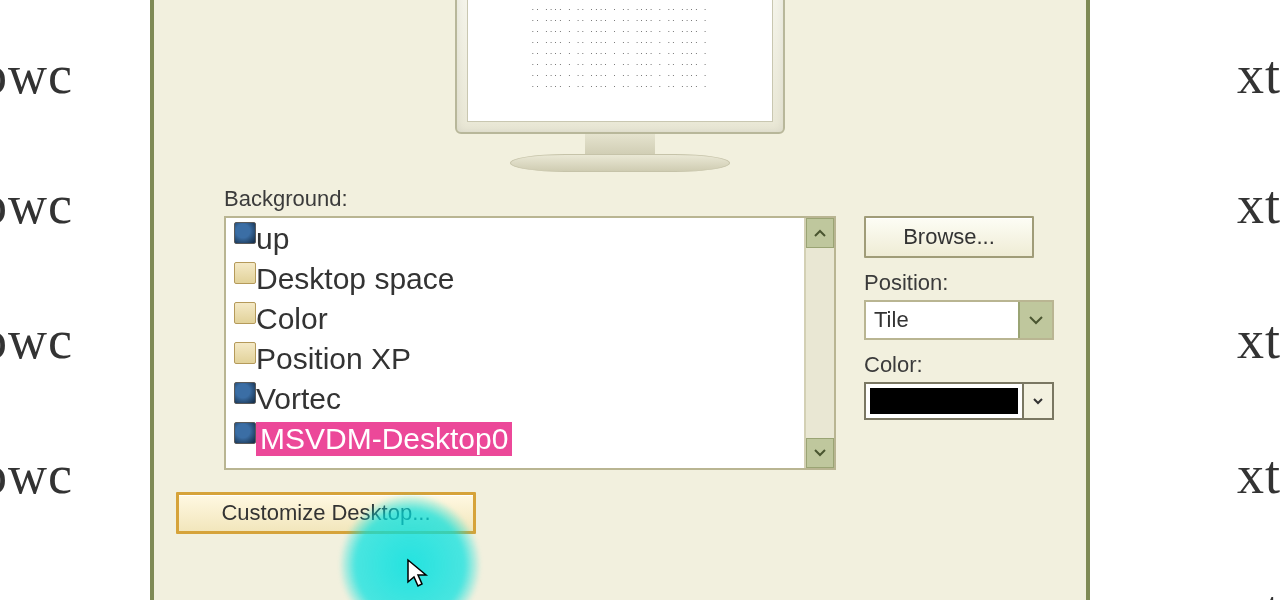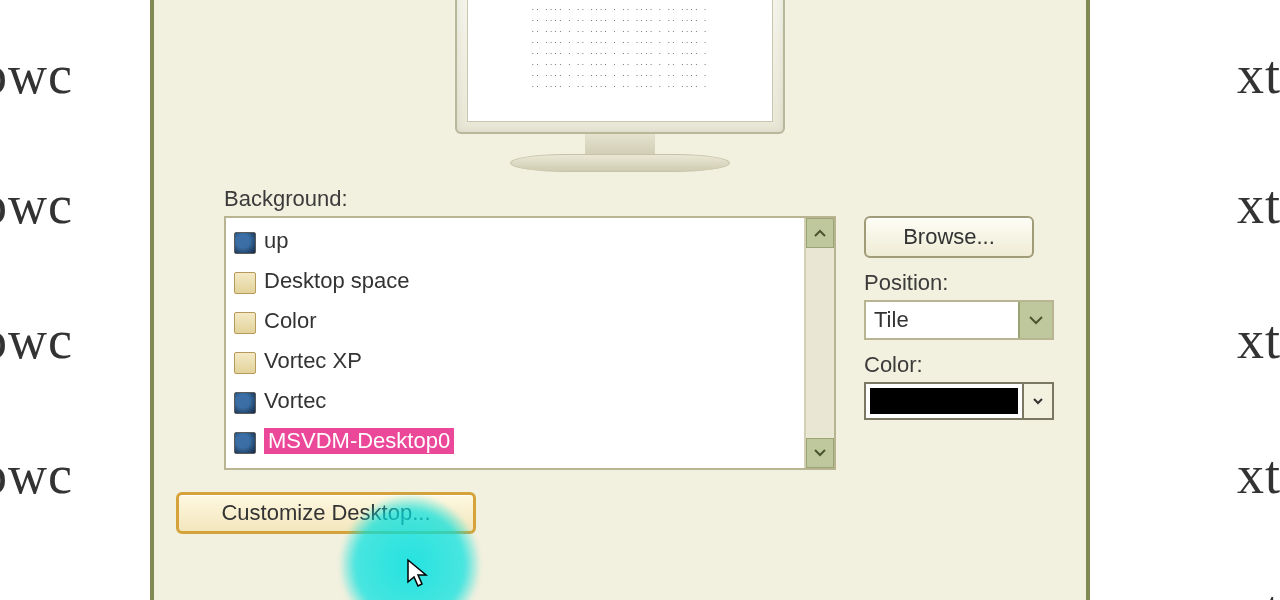--- a/index.html
+++ b/index.html
@@ -110,25 +110,24 @@
   
   .listbox {
     border: 2px solid #b9b592;
     background: #fff;
     height: 254px;
     display: flex;
   }
   .list-items { flex: 1; overflow: hidden; }
   .list-item {
     display: flex;
-    align-items: flex-end;
-    gap: 8px;
+    align-items: flex-start;
     padding: 4px 8px;
     height: 40px;
-    font-size: 22px;
+    font-size: 30px;
     color: #333;
     cursor: pointer;
   }
   .list-item .ic {
     width: 22px; height: 22px;
     border: 1px solid #999;
     border-radius: 2px;
     display: inline-block;
     flex-shrink: 0;
   }
@@ -164,21 +163,21 @@
   
   .xp-btn {
     display: inline-flex;
     align-items: center;
     justify-content: center;
     height: 42px;
     min-width: 170px;
     padding: 0 18px;
     background: linear-gradient(#fdfdf5,#efecd5);
     border: 2px solid #a09c78;
-    border-radius: 6px;
+    border-radius: 1px;
     color: #333;
     font-size: 22px;
     cursor: pointer;
     box-shadow: inset 0 1px 0 #fff;
   }
   .xp-btn.highlight {
     border: 3px solid #d6a33a;
     background: linear-gradient(#fff8e2,#f2e6bc);
   }
 
@@ -306,21 +305,21 @@
             <div class="list-item">
               <span class="ic bmp"></span>
               <span class="label">Desktop space</span>
             </div>
             <div class="list-item">
               <span class="ic bmp"></span>
               <span class="label">Color</span>
             </div>
             <div class="list-item">
               <span class="ic bmp"></span>
-              <span class="label">Vortec XP</span>
+              <span class="label">Position XP</span>
             </div>
             <div class="list-item">
               <span class="ic jpeg"></span>
               <span class="label">Vortec</span>
             </div>
             <div class="list-item selected">
               <span class="ic jpeg"></span>
               <span class="label">MSVDM-Desktop0</span>
             </div>
           </div>

